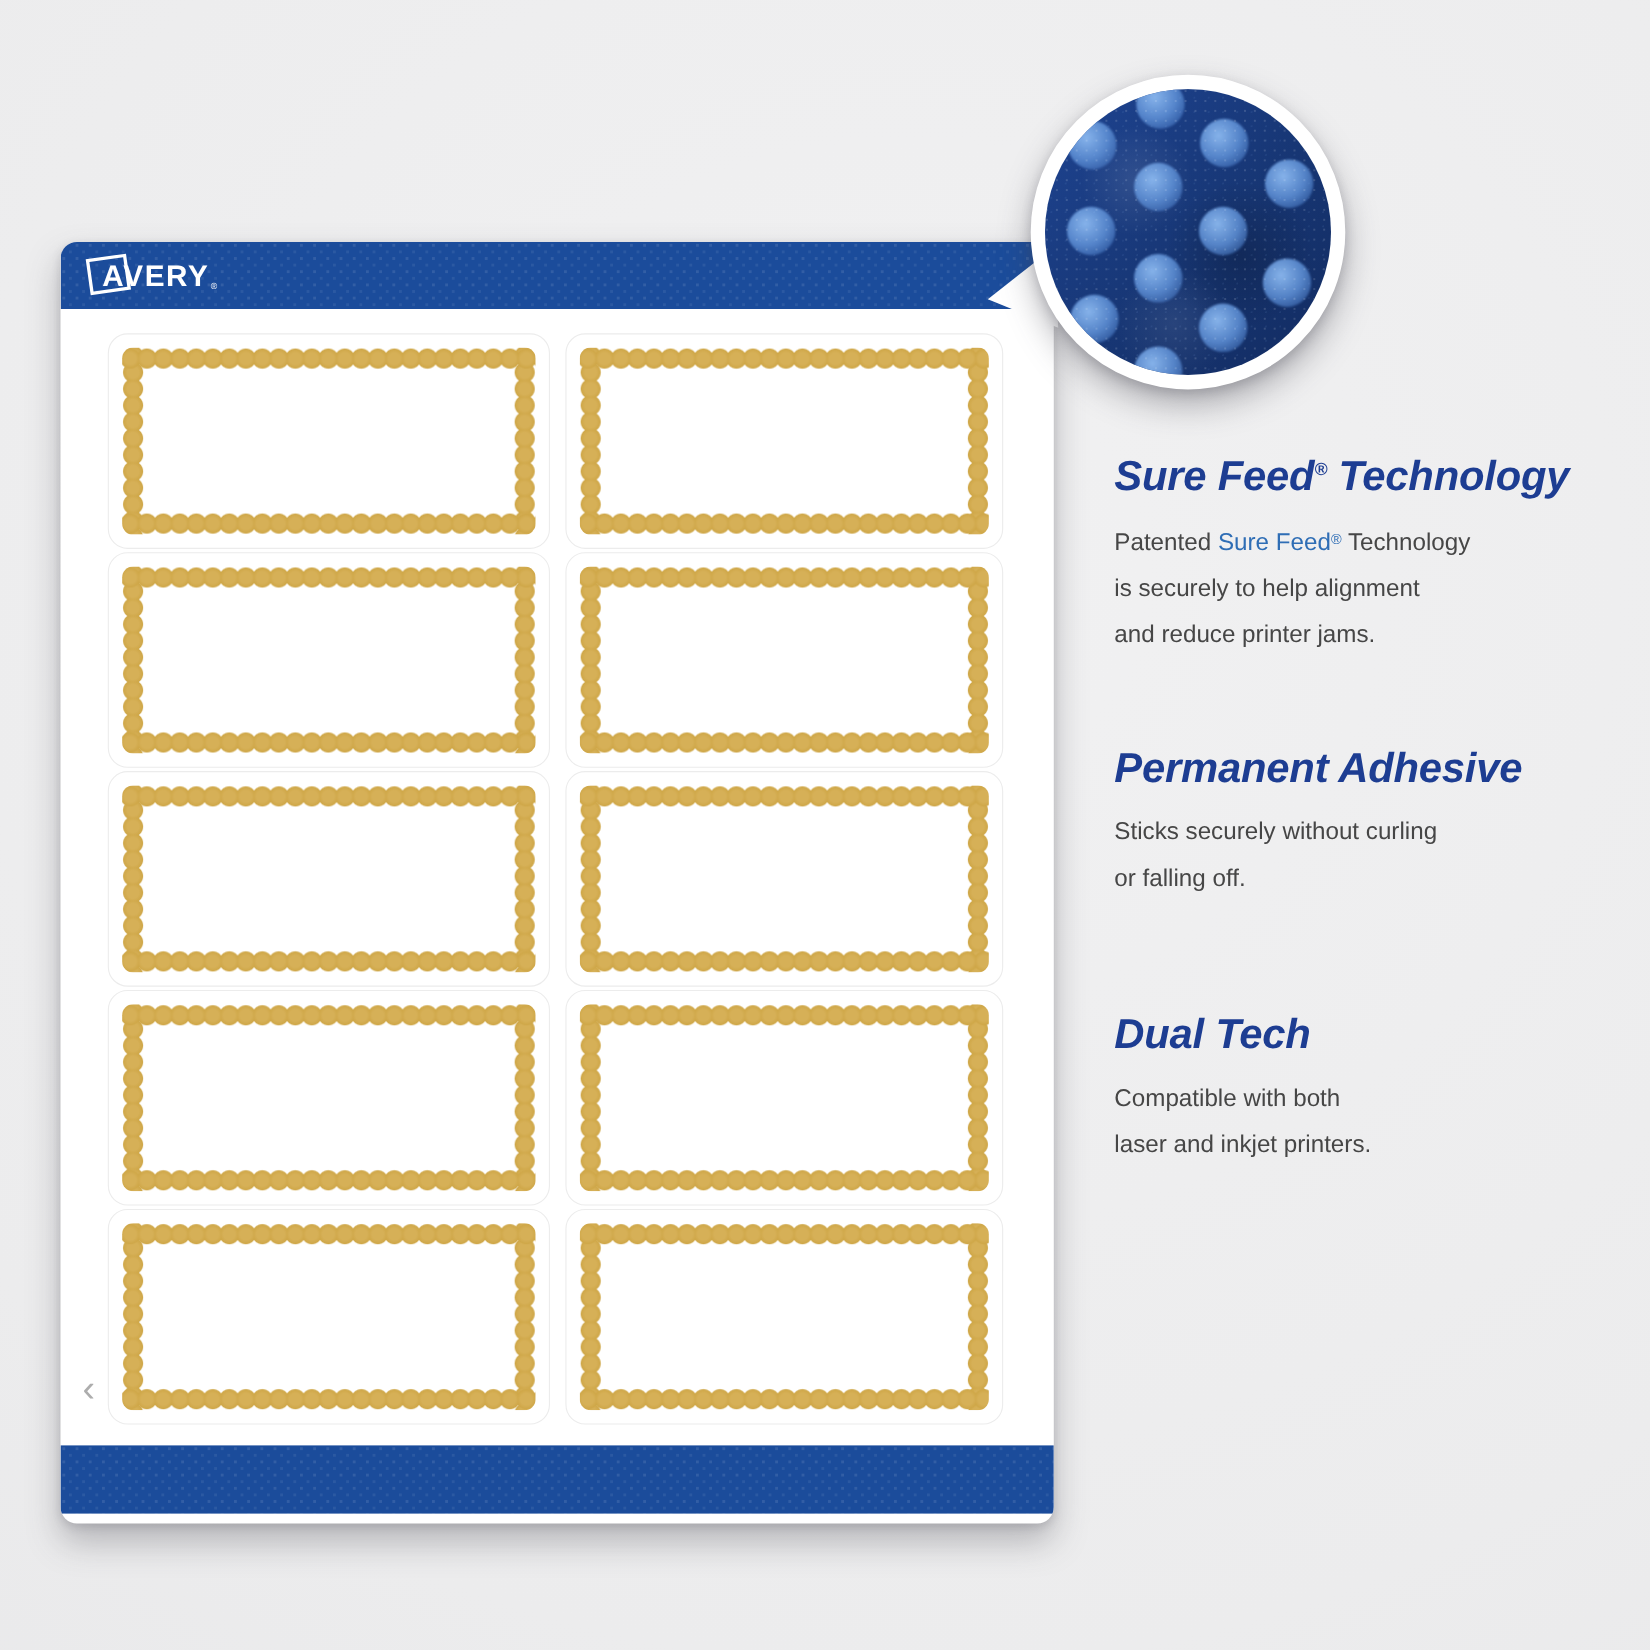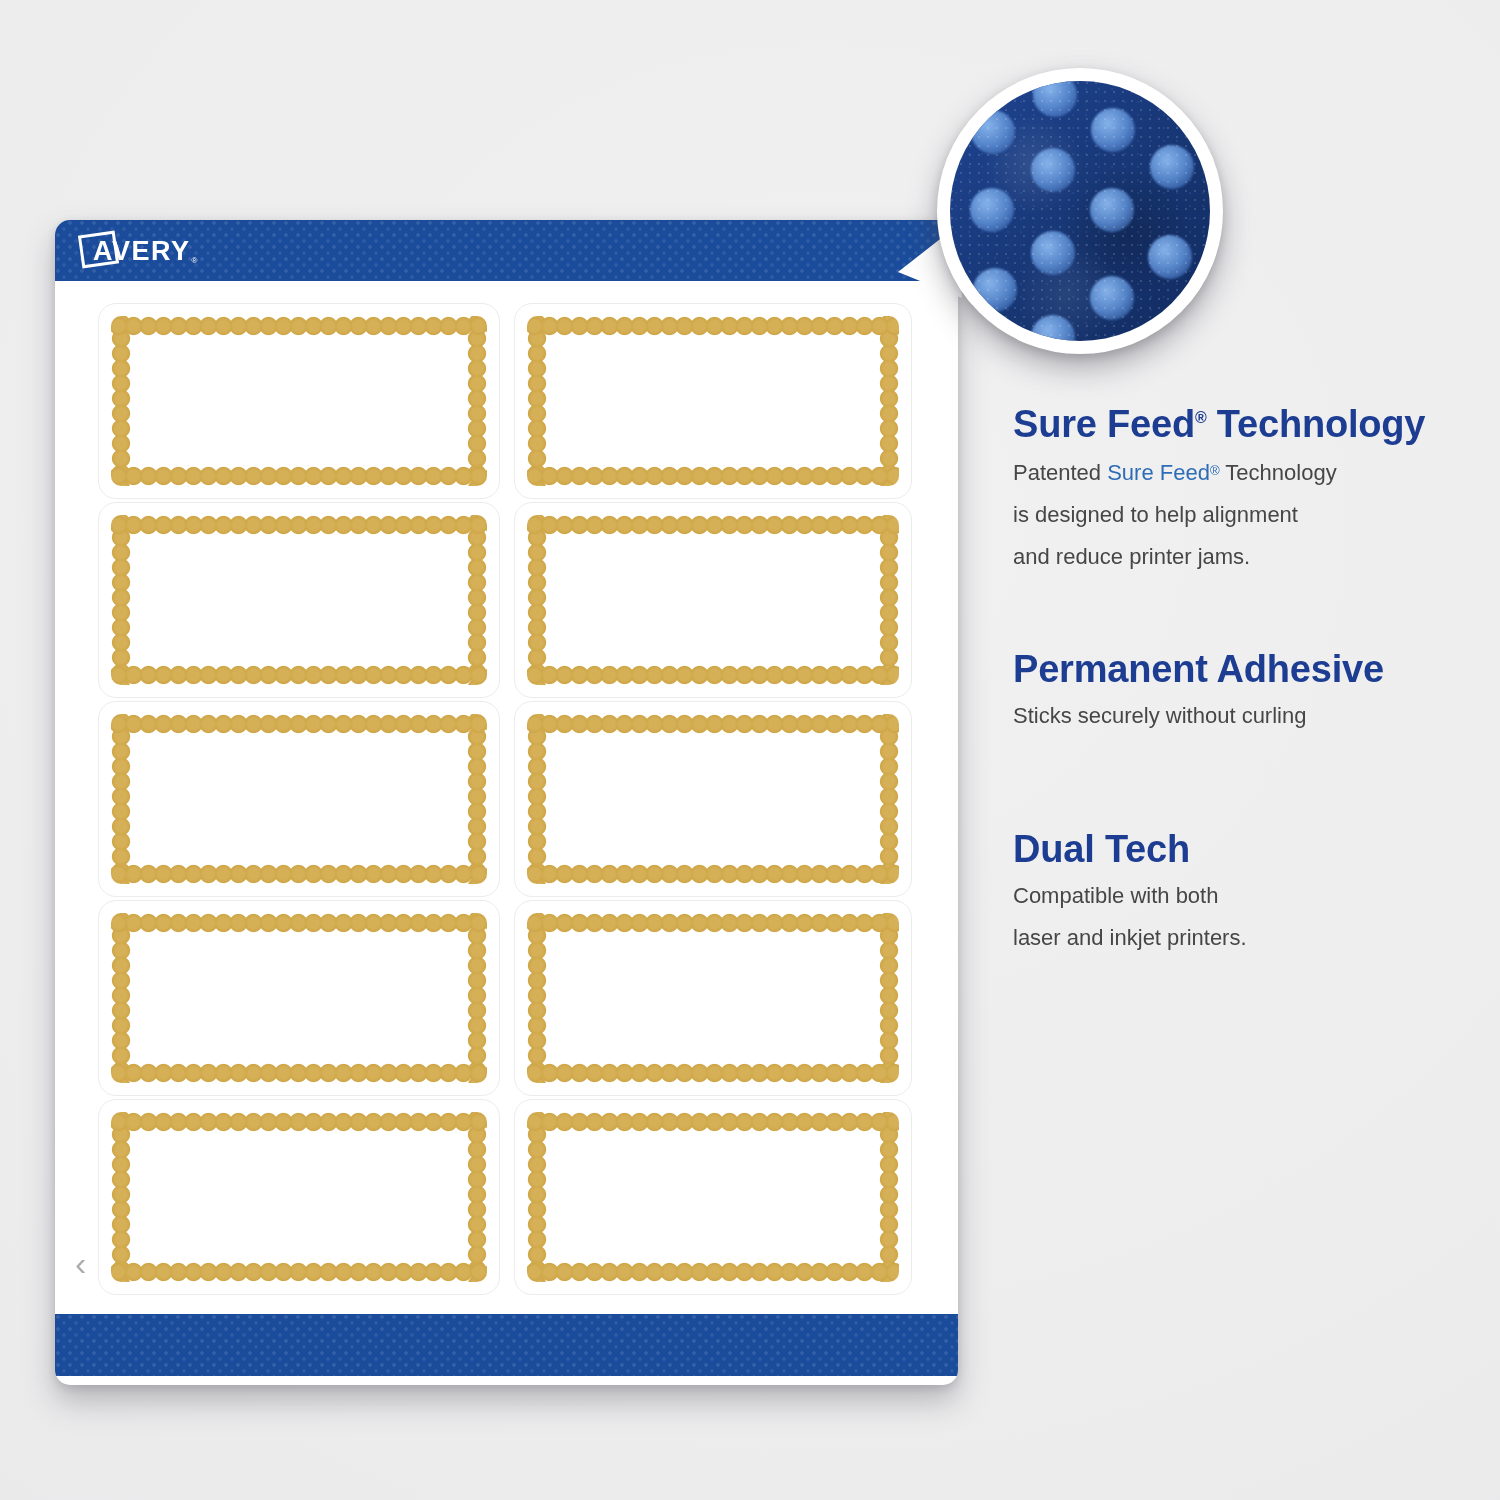--- a/index.html
+++ b/index.html
@@ -101,21 +101,21 @@
   .material-dot{
     position:absolute;width:44px;height:44px;border-radius:50%;
     background:radial-gradient(circle at 38% 35%, rgba(140,185,240,.95) 0%, rgba(95,145,215,.85) 50%, rgba(75,125,200,.55) 78%, rgba(75,125,200,0) 100%);
     filter:blur(1px);
   }
 
   
   .features{position:absolute;left:1013px;top:398px;width:470px;}
   .feature h2{
     font-size:38px;font-weight:700;color:var(--heading-blue);
-    line-height:40px;letter-spacing:-0.2px;white-space:nowrap;
+    line-height:60px;letter-spacing:-0.2px;white-space:nowrap;font-style:italic;
   }
   .feature h2 .hsup{font-size:.42em;vertical-align:.85em;}
   .feature .body{margin-top:6px;}
   .feature .bline{
     font-size:22px;color:var(--body-gray);line-height:42px;white-space:nowrap;
   }
   .brand-inline{color:var(--link-blue);}
   .bsup{font-size:.6em;vertical-align:.4em;}
   .feature.f2{margin-top:71px;}
   .feature.f3{margin-top:92px;}
@@ -192,29 +192,30 @@
         <div class="material-dot" style="left: 81px; top: 234px;"></div>
       </div>
   </div>
 
   <div class="features">
 
     <section class="feature f1">
       <h2><span>Sure Feed</span><span class="hsup">®</span><span> Technology</span></h2>
       <div class="body">
         <div class="bline"><span>Patented </span><span class="brand-inline"><span>Sure Feed</span><span class="bsup">®</span></span><span> Technology</span></div>
-        <div class="bline">is designed to help alignment</div>
+        <div class="bline">is securely to help alignment</div>
         <div class="bline">and reduce printer jams.</div>
       </div>
     </section>
 
     <section class="feature f2">
       <h2>Permanent Adhesive</h2>
       <div class="body">
         <div class="bline">Sticks securely without curling</div>
+        <div class="bline">or falling off.</div>
       </div>
     </section>
 
     <section class="feature f3">
       <h2>Dual Tech</h2>
       <div class="body">
         <div class="bline">Compatible with both</div>
         <div class="bline">laser and inkjet printers.</div>
       </div>
     </section>

